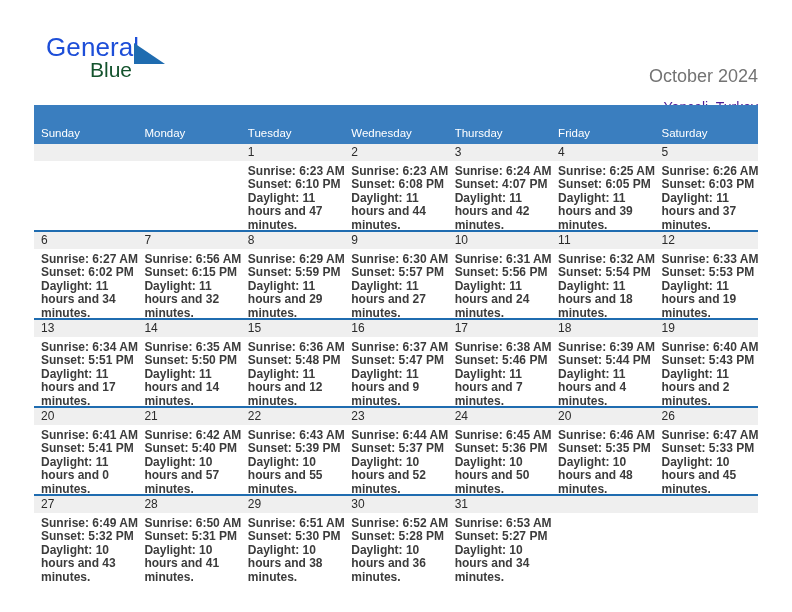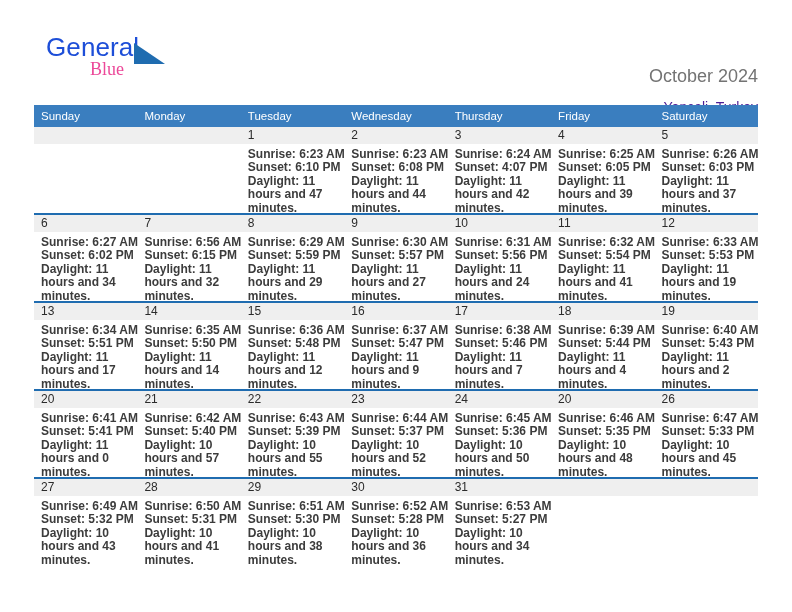--- a/index.html
+++ b/index.html
@@ -45,23 +45,23 @@
     font-size: 26px;
     letter-spacing: 0.1px;
     color: #1d4ed8;
     font-family: "Liberation Sans", sans-serif;
     line-height: 27px;
   }
   .brand-blue {
     position: absolute;
     left: 56px;
     top: 22px;
-    font-size: 18px;
-    color: #ec4899;
-    font-family: Liberation Serif, serif;
+    font-size: 21px;
+    color: #14532d;
+    font-family: Liberation Sans, sans-serif;
     line-height: 27px;
   }
   .brand-flag {
     position: absolute;
     left: 100px;
     top: 9px;
     width: 31px;
     height: 22px;
   }
 
@@ -99,21 +99,21 @@
     border-collapse: collapse;
     table-layout: fixed;
   }
 
   .cal-table th {
     background: #3a7ebf;
     color: #ffffff;
     font-size: 11.5px;
     font-weight: normal;
     text-align: left;
-    padding: 5px 0 5px 7px;
+    padding: 22px 0 5px 7px;
     height: 11px;
     border: none;
   }
 
   .week-row td {
     padding: 0;
     vertical-align: top;
     border-top: 2px solid #1f6cb0;
     background: #ffffff;
   }
@@ -304,21 +304,21 @@
                   <div class="daylight">Daylight: 11 hours and 24 minutes.</div>
                 </div>
               </div>
             </td>
             <td>
               <div class="daycell">
                 <div class="daynum-band">11</div>
                 <div class="dayinfo">
                   <div>Sunrise: 6:32 AM</div>
                   <div>Sunset: 5:54 PM</div>
-                  <div class="daylight">Daylight: 11 hours and 41 minutes.</div>
+                  <div class="daylight">Daylight: 11 hours and 18 minutes.</div>
                 </div>
               </div>
             </td>
             <td>
               <div class="daycell">
                 <div class="daynum-band">12</div>
                 <div class="dayinfo">
                   <div>Sunrise: 6:33 AM</div>
                   <div>Sunset: 5:53 PM</div>
                   <div class="daylight">Daylight: 11 hours and 19 minutes.</div>

